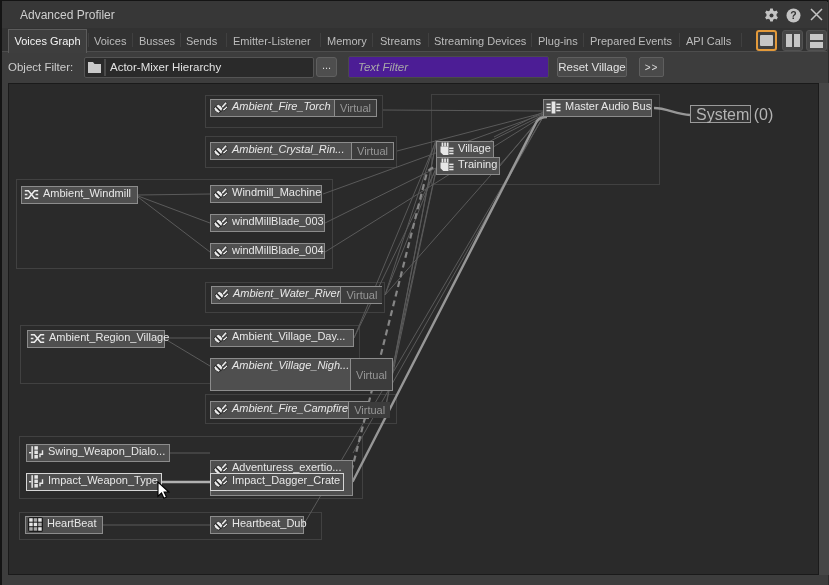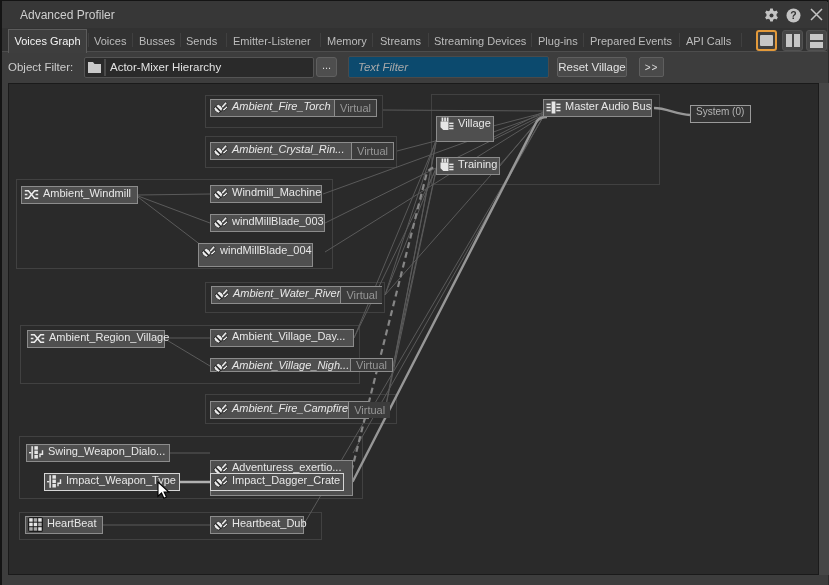--- a/index.html
+++ b/index.html
@@ -9,21 +9,21 @@
 #tabline{left:2px;top:51px;width:825px;height:1px;background:#4d4d4d}
 #seltab{left:8px;top:29px;width:79px;height:24px;background:#3e3e3e;border:1px solid #5c5c5c;border-bottom:none;color:#f5f5f5;font-size:11px;text-align:center;line-height:23px;z-index:3}
 .tab{position:absolute;top:35px;color:#bcbcbc;font-size:11px}
 .tsep{position:absolute;top:33px;width:1px;height:14px;background:#404040}
 #toolbar{left:2px;top:52px;width:825px;height:31px;background:#3d3d3d}
 .lbl{position:absolute;color:#cccccc;font-size:11.5px}
 #combo{left:84px;top:57px;width:230px;height:21px;background:#2a2a2a;border:1px solid #545454;border-radius:2px}
 #combotext{left:110px;top:61px;color:#e2e2e2;font-size:11.5px}
 #combosep{left:104px;top:59px;width:2px;height:17px;background:#4a4a4a}
 #dots{left:316px;top:57px;width:21px;height:20px;background:#4e4e4e;border:1px solid #606060;border-radius:3px;color:#dddddd;font-size:11px;text-align:center;line-height:14px}
-#tfilter{left:348px;top:56px;width:201px;height:22px;background:#0c4a6e;border:1px solid #4a4a4a;border-radius:2px}
+#tfilter{left:348px;top:56px;width:201px;height:22px;background:#4c1d95;border:1px solid #4a4a4a;border-radius:2px}
 #tfilter span{position:absolute;left:9px;top:4px;font-style:italic;color:#a9a9a9;font-size:11.5px}
 #resetf{left:557px;top:57px;width:70px;height:20px;background:#4a4a4a;border:1px solid #5f5f5f;border-radius:2px;color:#e2e2e2;font-size:11.5px;text-align:center;line-height:19px}
 #arrbtn{left:639px;top:57px;width:25px;height:20px;background:#4a4a4a;border:1px solid #5f5f5f;border-radius:2px;color:#dddddd;font-size:10px;text-align:center;line-height:19px;letter-spacing:1px}
 #graph{left:8px;top:83px;width:811px;height:492px;background:#2a2a2a;border:1px solid #1a1a1a}
 .edge{background:#141414}
 .grp{position:absolute;border:1px solid #414141;box-sizing:border-box}
 .node{position:absolute;display:flex;align-items:flex-start;background:#4f4f4f;border:1px solid #8c8c8c;box-sizing:border-box;font-size:11px;color:#e8e8e8;white-space:nowrap;z-index:5}
 .node svg{flex:0 0 auto;margin:0 4px 0 2px}
 .it{font-style:italic}
 .virt{margin-left:auto;height:100%;display:flex;align-items:center;padding:0 5px;background:#3c3c3c;border-left:1px solid #8c8c8c;color:#979797}
@@ -183,21 +183,21 @@
       <use href="#i-snd"></use>
     </svg>
     <span>Windmill_Machine</span>
   </div>
 <div class="node" style="left:210px;top:214px;width:115px;height:18px">
     <svg width="15" height="15" viewBox="0 0 15 15">
       <use href="#i-snd"></use>
     </svg>
     <span>windMillBlade_003</span>
   </div>
-<div class="node" style="left:198px;top:243px;width:115px;height:24px">
+<div class="node" style="left:210px;top:243px;width:115px;height:16px">
     <svg width="15" height="15" viewBox="0 0 15 15">
       <use href="#i-snd"></use>
     </svg>
     <span>windMillBlade_004</span>
   </div>
 <div class="node" style="left:211px;top:286px;width:171px;height:18px">
     <svg width="15" height="15" viewBox="0 0 15 15">
       <use href="#i-snd"></use>
     </svg>
     <span class="it">Ambient_Water_River</span>
@@ -208,35 +208,35 @@
       <use href="#i-mix"></use>
     </svg>
     <span>Ambient_Region_Village</span>
   </div>
 <div class="node" style="left:210px;top:329px;width:144px;height:18px">
     <svg width="15" height="15" viewBox="0 0 15 15">
       <use href="#i-snd"></use>
     </svg>
     <span>Ambient_Village_Day...</span>
   </div>
-<div class="node" style="left:210px;top:358px;width:183px;height:14px">
+<div class="node" style="left:210px;top:358px;width:183px;height:33px">
     <svg width="15" height="15" viewBox="0 0 15 15">
       <use href="#i-snd"></use>
     </svg>
     <span class="it">Ambient_Village_Nigh...</span>
     <span class="virt">Virtual</span>
   </div>
 <div class="node" style="left:210px;top:401px;width:159px;height:18px">
     <svg width="15" height="15" viewBox="0 0 15 15">
       <use href="#i-snd"></use>
     </svg>
     <span class="it">Ambient_Fire_Campfire</span>
     <span class="virt">Virtual</span>
   </div>
-<div class="node" style="left:436px;top:116px;width:58px;height:26px">
+<div class="node" style="left:436px;top:141px;width:58px;height:26px">
     <svg width="15" height="15" viewBox="0 0 15 15">
       <g id="i-go" fill="#e6e6e6">
         <path d="M1.5,4.5 h8 v8.5 h-5.2 l-2.8,-2.8 z"></path>
         <rect x="2.6" y="0.5" width="1.7" height="4"></rect>
         <rect x="5.2" y="0.5" width="1.7" height="4"></rect>
         <rect x="7.8" y="0.5" width="1.7" height="4"></rect>
         <rect x="10.2" y="5.6" width="4.3" height="1.5"></rect>
         <rect x="10.2" y="8.2" width="4.3" height="1.5"></rect>
         <rect x="10.2" y="10.8" width="4.3" height="1.5"></rect>
       </g>
@@ -256,35 +256,35 @@
         <rect x="0.5" y="3.6" width="4.2" height="1.5"></rect>
         <rect x="0.5" y="6.7" width="4.2" height="1.5"></rect>
         <rect x="0.5" y="9.8" width="4.2" height="1.5"></rect>
         <rect x="10.3" y="3.6" width="4.2" height="1.5"></rect>
         <rect x="10.3" y="6.7" width="4.2" height="1.5"></rect>
         <rect x="10.3" y="9.8" width="4.2" height="1.5"></rect>
       </g>
     </svg>
     <span>Master Audio Bus</span>
   </div>
-<div class="node" style="left:690px;top:105px;width:61px;height:18px;background:#333333;border-color:#9a9a9a;color:#b4b4b4;padding-left:5px;font-size:10px">System (0)</div>
+<div class="node" style="left:690px;top:105px;width:61px;height:18px;background:#333333;border-color:#9a9a9a;color:#b4b4b4;padding-left:5px;font-size:16px">System (0)</div>
 <div class="node" style="left:26px;top:444px;width:144px;height:18px">
     <svg width="15" height="15" viewBox="0 0 15 15">
       <g id="i-sw" fill="#e6e6e6">
         <rect x="2.4" y="1.2" width="1.5" height="12.6"></rect>
         <rect x="0" y="7" width="2.4" height="1.4"></rect>
         <rect x="5.4" y="1.2" width="3.5" height="3.5"></rect>
         <rect x="5.4" y="5.6" width="3.5" height="3.5"></rect>
         <rect x="5.4" y="10" width="3.5" height="3.5"></rect>
         <path d="M10.3,12.2 v-3.6 h2.5 v-3.4 h1.4 v4.8 h-2.5 v2.2 z"></path>
       </g>
     </svg>
     <span>Swing_Weapon_Dialo...</span>
   </div>
-<div class="node sel" style="left:44px;top:473px;width:136px;height:18px">
+<div class="node sel" style="left:26px;top:473px;width:136px;height:18px">
     <svg width="15" height="15" viewBox="0 0 15 15">
       <use href="#i-sw"></use>
     </svg>
     <span>Impact_Weapon_Type</span>
   </div>
 <div class="node" style="left:210px;top:460px;width:143px;height:36px">
     <svg width="15" height="15" viewBox="0 0 15 15">
       <use href="#i-snd"></use>
     </svg>
     <span>Adventuress_exertio...</span>

